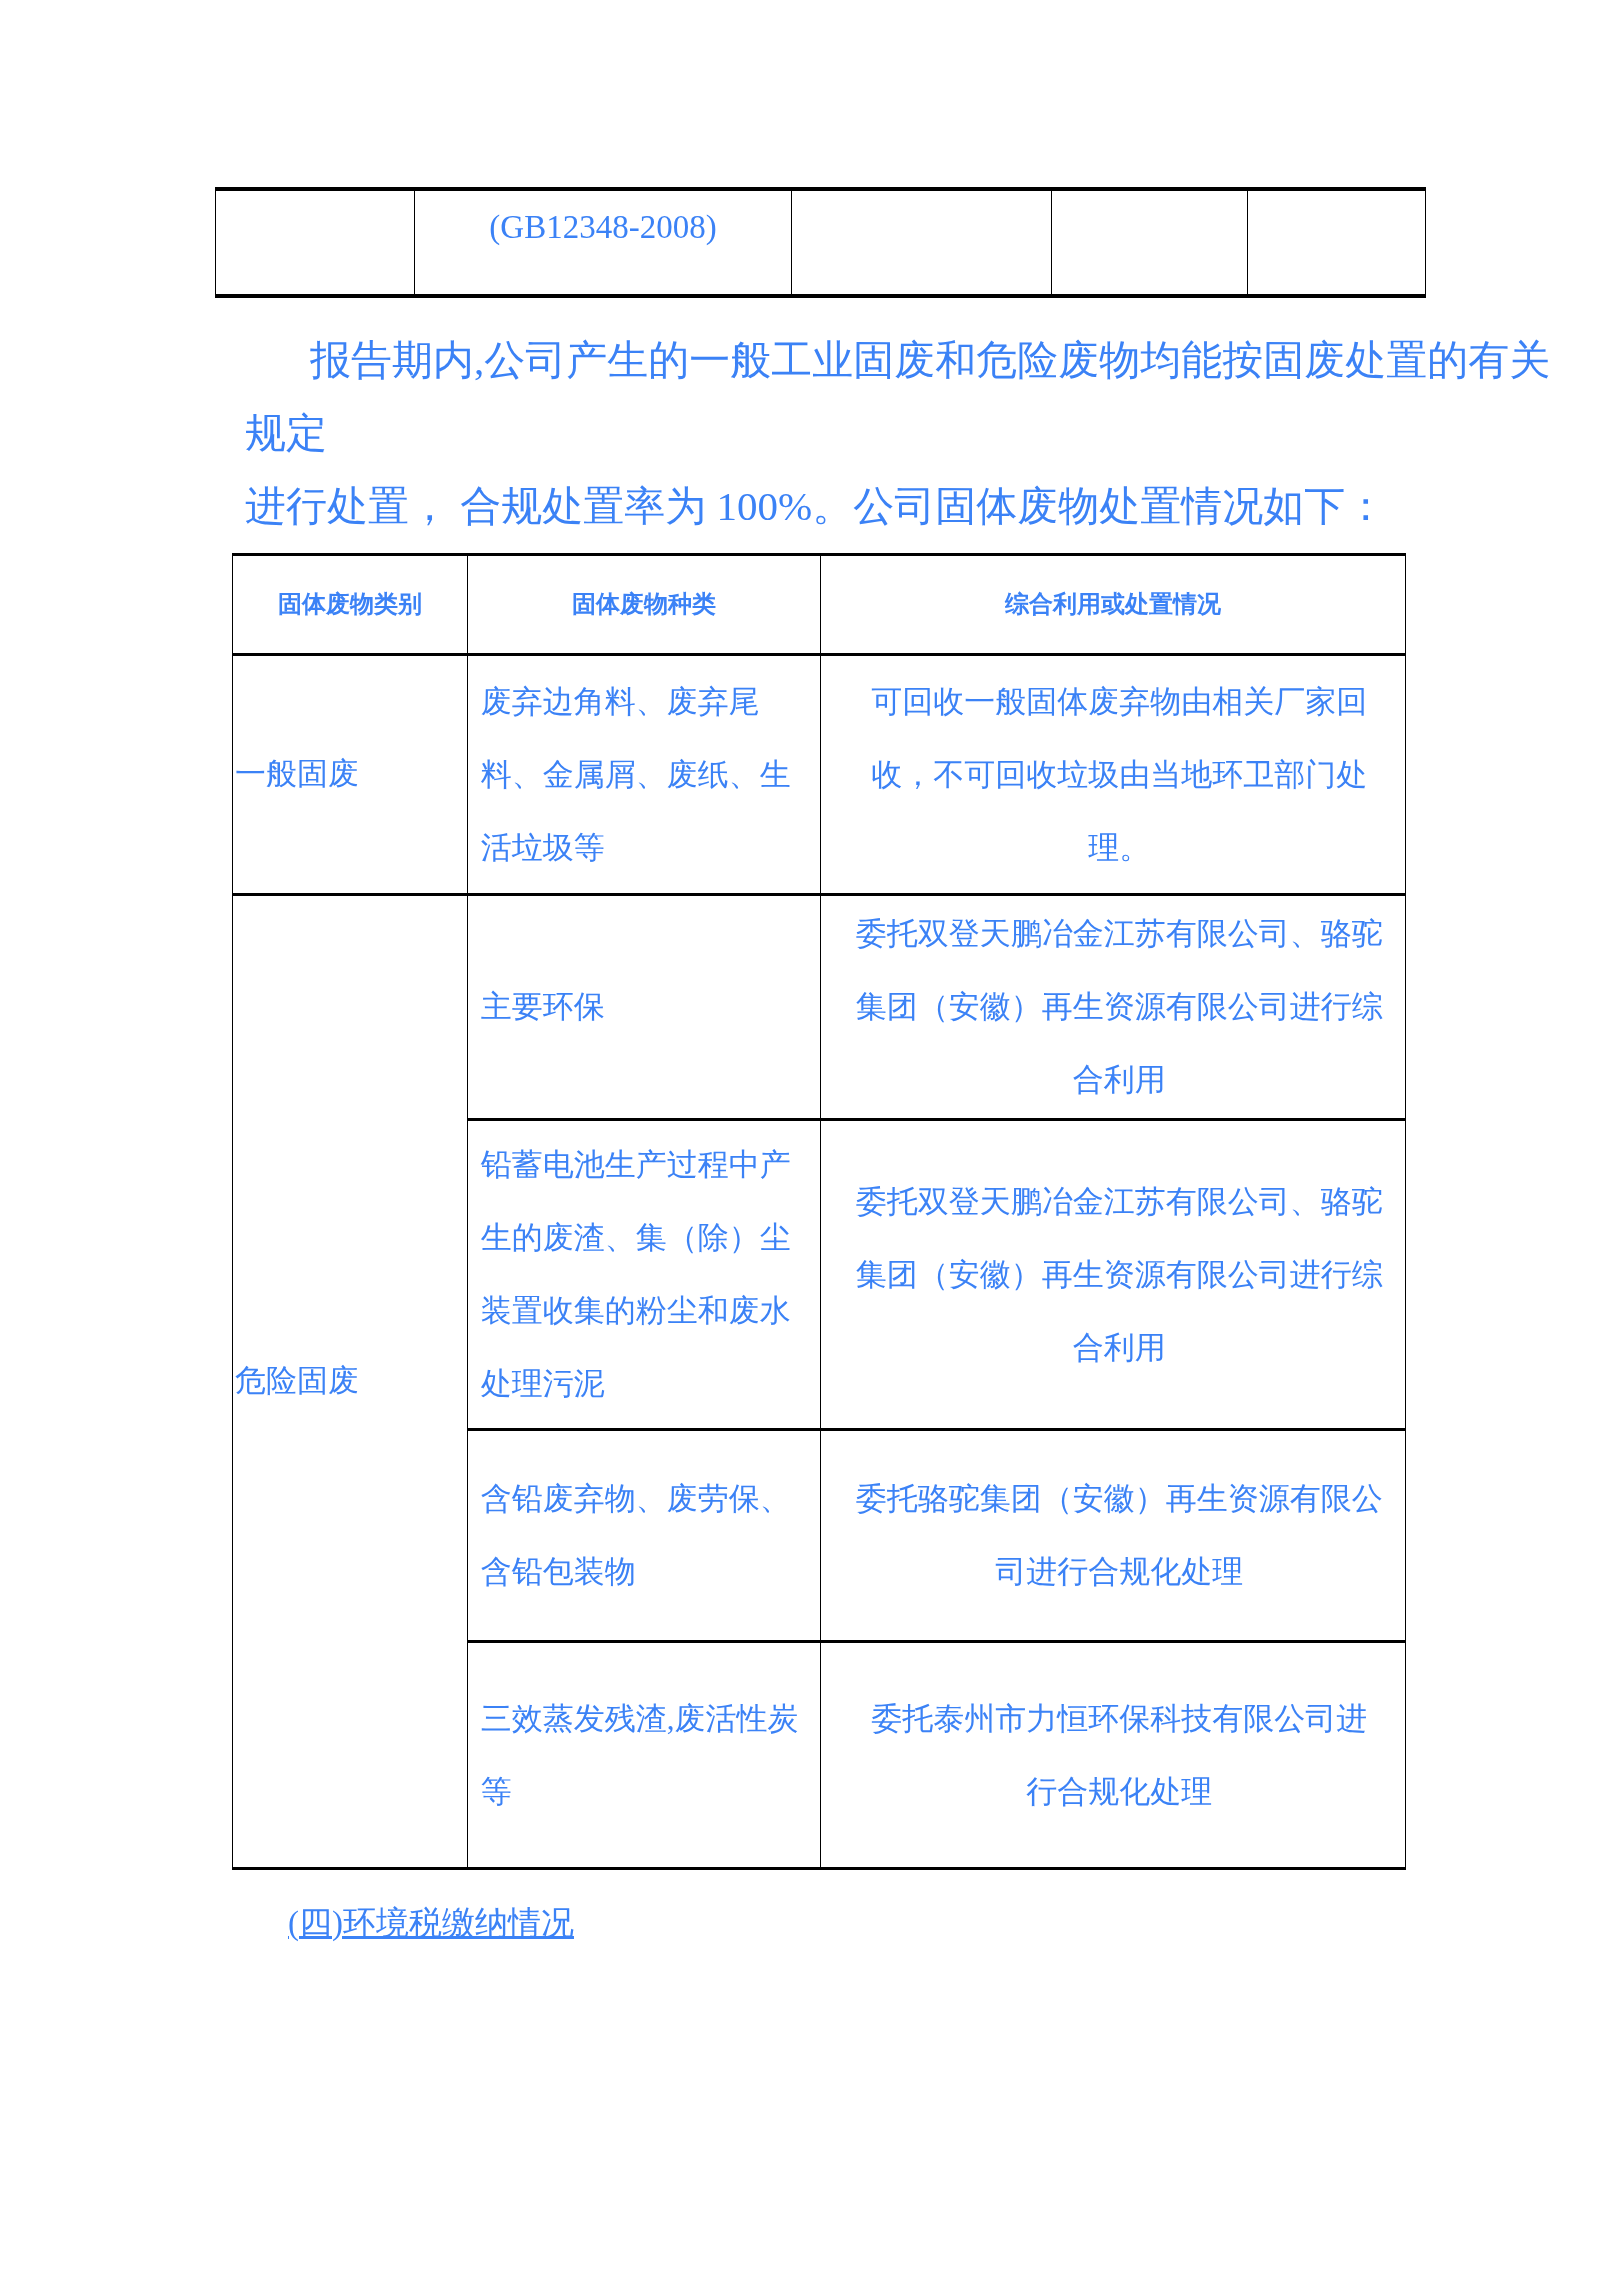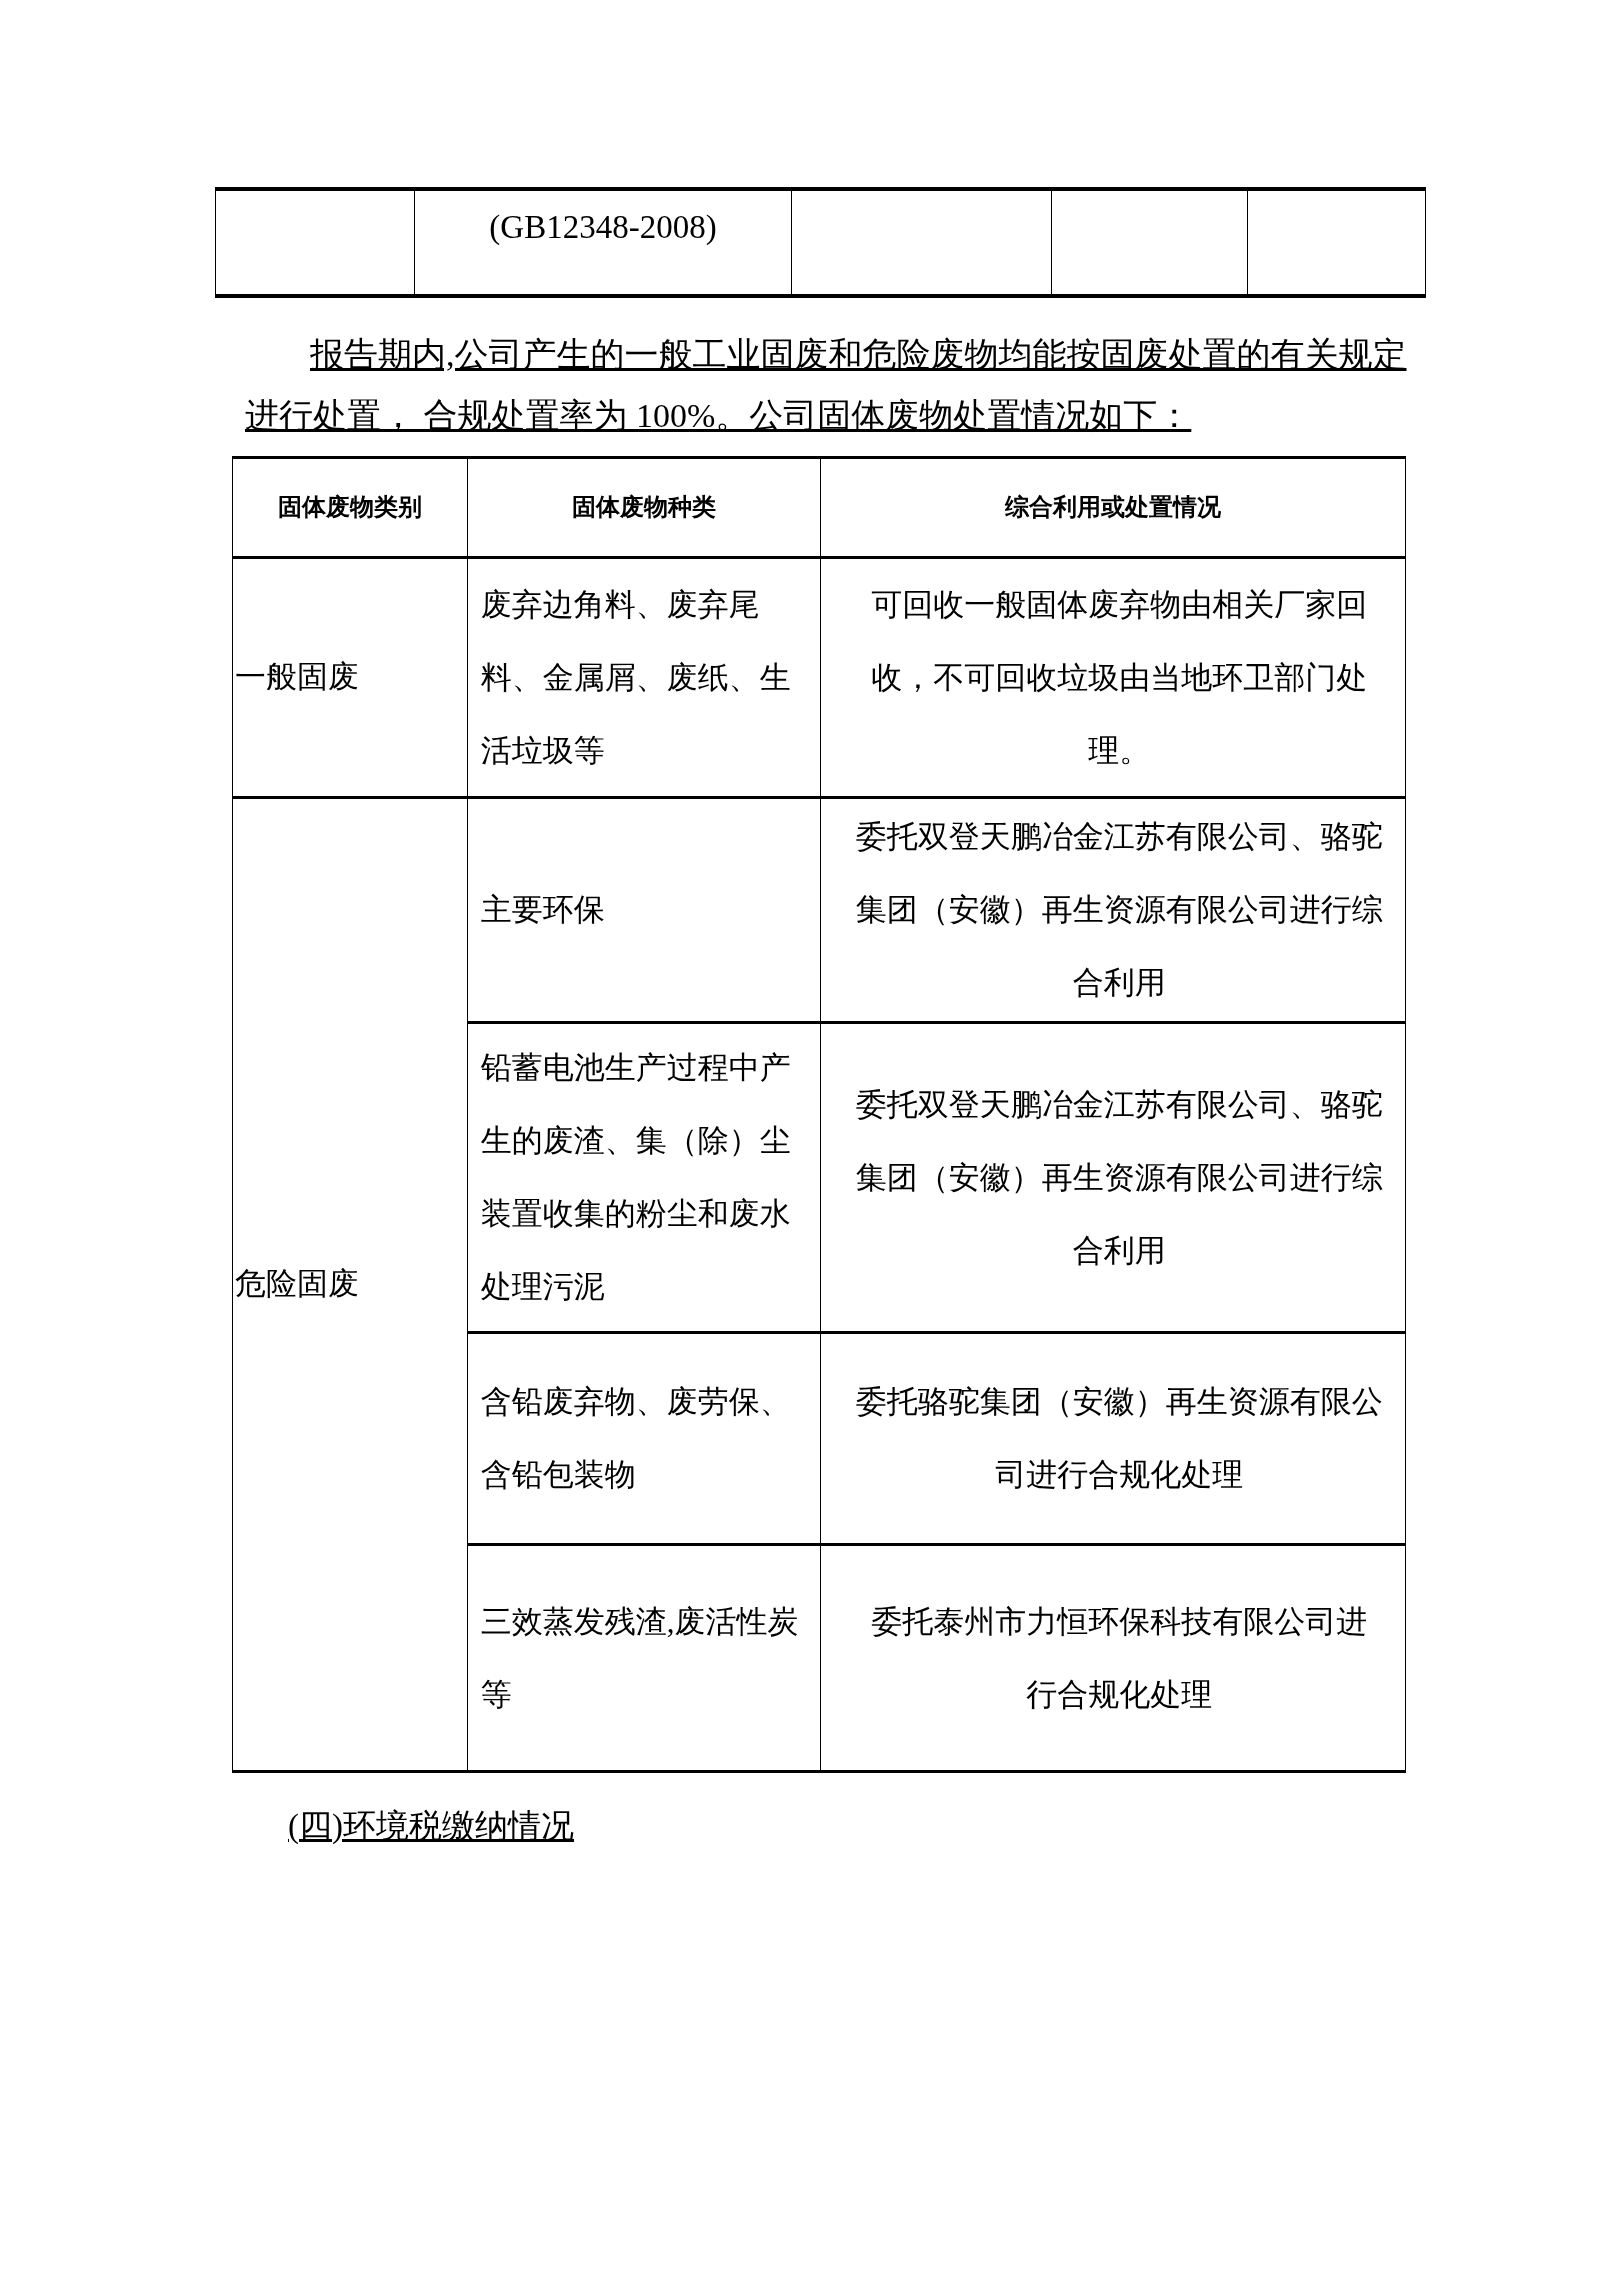--- a/index.html
+++ b/index.html
@@ -1,21 +1,21 @@
 <!DOCTYPE html>
 <html style="font-size:14.5px"><head>
 <meta charset="utf-8">
 <style>
   html, body { margin: 0; padding: 0; background: #ffffff; }
   .page {
     position: relative;
     width: 1623px;
     height: 2294px;
     background: #ffffff;
-    color: #000000;
+    color: #3b82f6;
     font-family: "Liberation Serif", "DejaVu Serif", serif;
     overflow: hidden;
   }
 
   
   table.carryover {
     border-collapse: collapse;
     table-layout: fixed;
     width: 1211px;
     margin: 187px 0 0 215px;
@@ -39,26 +39,25 @@
     font-size: 33px;
     font-weight: normal;
     line-height: 44px;
     white-space: pre-line;
   }
   .sec-heading.s4 { margin-top: 31px; text-decoration: underline; }
 
   
   .para {
     margin: 26px 55px 0 245px;
-    font-size: 34px;
-    line-height: 61px;
+    font-size: 41px;
+    line-height: 73px;
     text-indent: 65px;
     white-space: pre-line;
     text-align: left;
-    text-decoration: underline;
   }
   .para.tax { margin-top: 23.6px; }
 
   
   table.waste {
     border-collapse: collapse;
     table-layout: fixed;
     width: 1173px;
     margin: 10px 0 0 232px;
     font-size: 31px;

